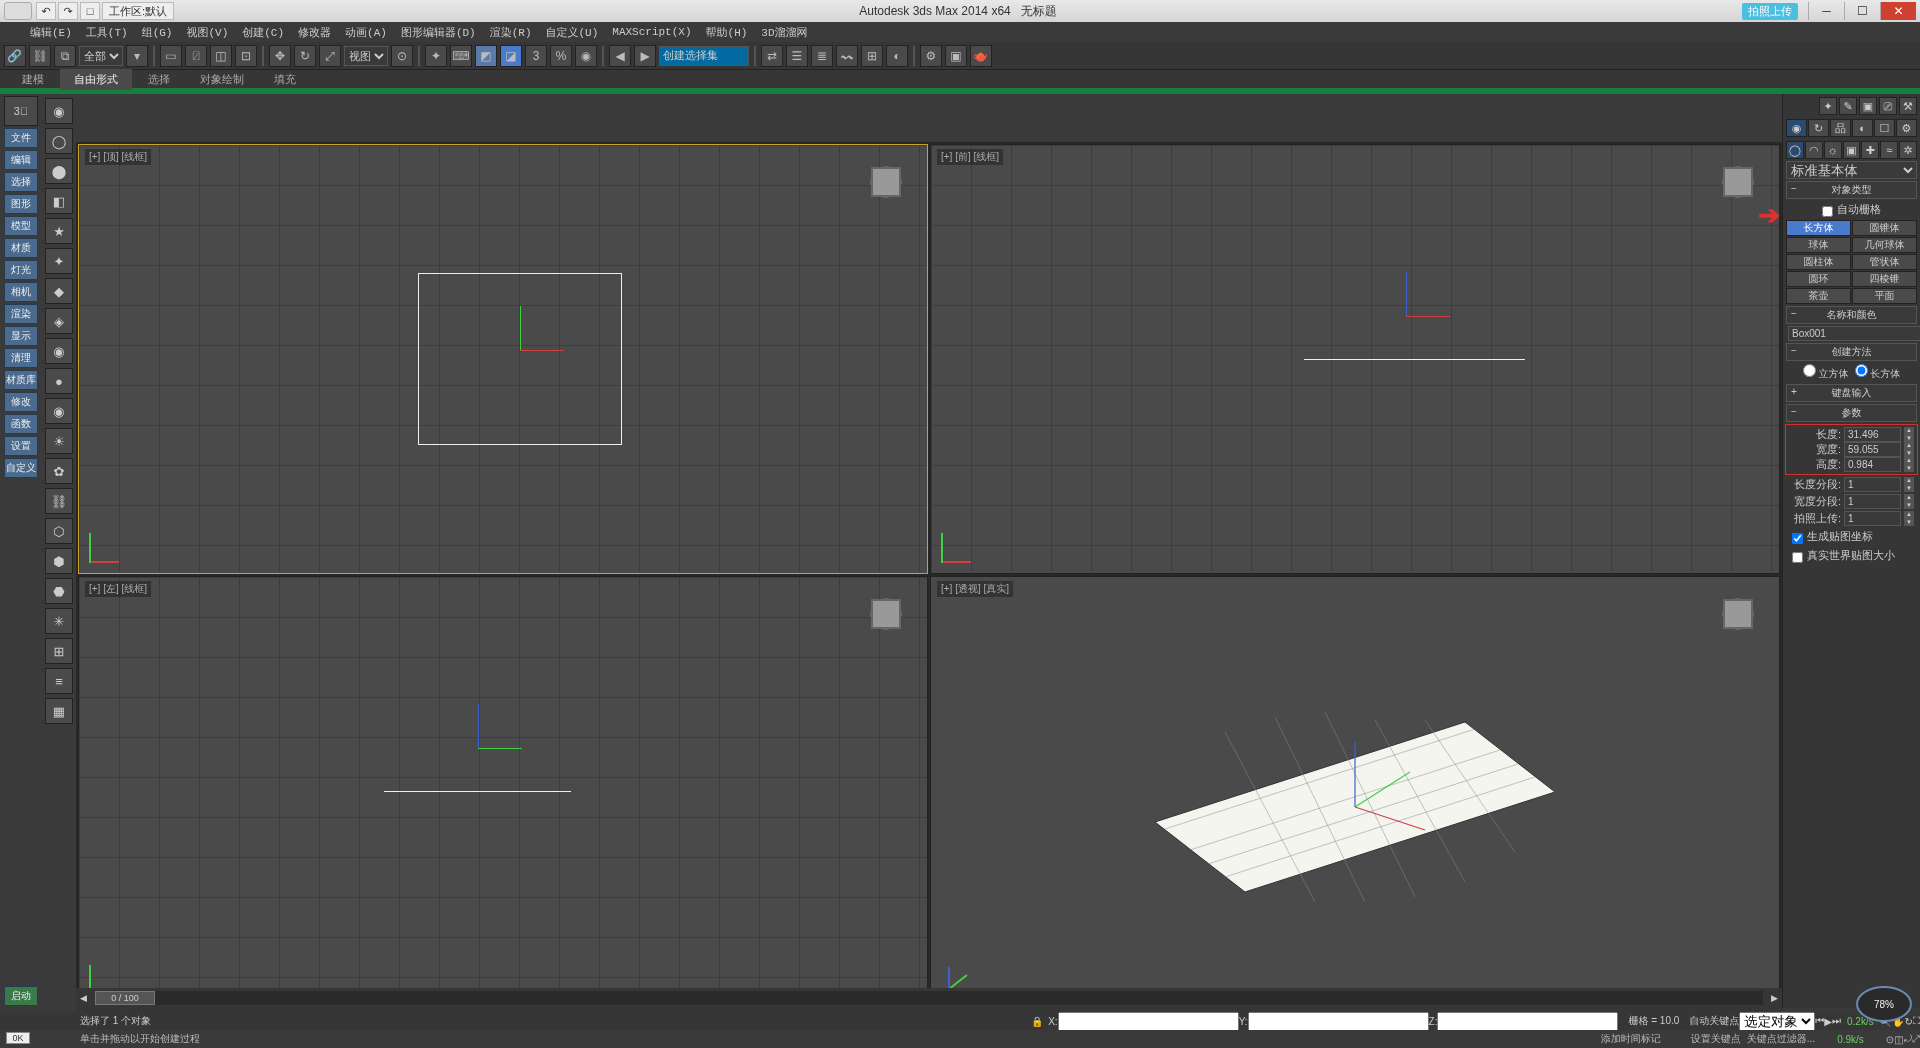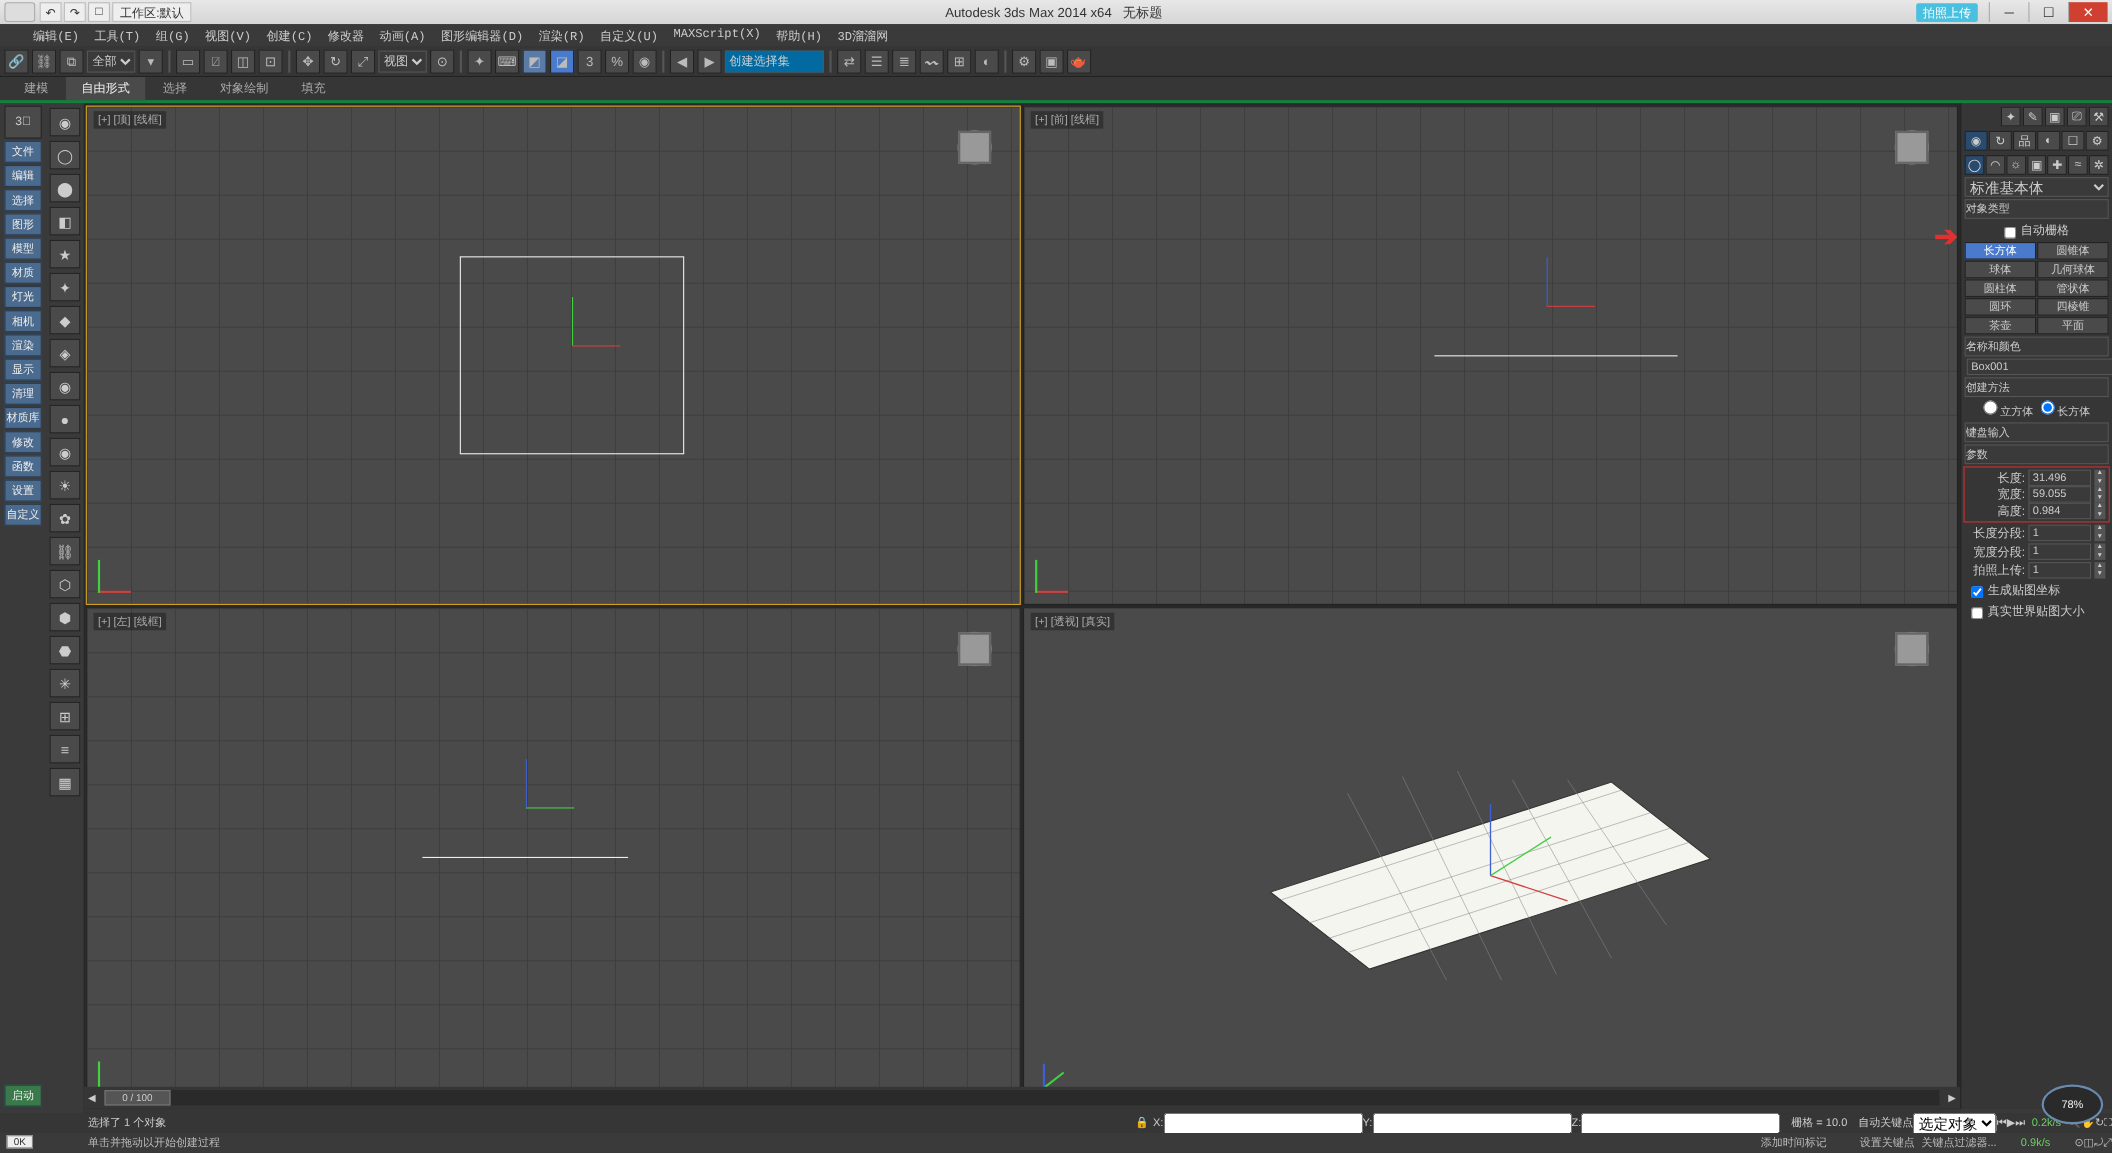--- a/index.html
+++ b/index.html
@@ -19,36 +19,36 @@
 .menu-bar span { cursor:pointer;font-family:Liberation Mono, monospace; }
 
 
 .main-toolbar { height:28px; background:#363636; border-bottom:1px solid #222; display:flex; align-items:center; padding:0 4px; gap:3px; }
 .main-toolbar .tbtn { width:22px; height:22px; background:#4a4a4a; border:1px solid #222; display:flex; align-items:center; justify-content:center; font-size:12px; color:#bbb; }
 .main-toolbar .tbtn.active { background:#5a7aa8; }
 .main-toolbar select { height:20px; background:#3a3a3a; color:#ccc; border:1px solid #555; font-size:11px; }
 .main-toolbar input { height:20px; background:#0369a1; color:#ccc; border:1px solid #555; font-size:11px; padding:0 3px; }
 .main-toolbar .sep { width:2px; height:20px; background:#555; margin:0 2px; }
 
-.ribbon-tabs { height:24px; background:#363636; display:flex; align-items:center; padding-left:8px; gap:2px; border-bottom:3px solid #15803d; }
+.ribbon-tabs { height:24px; background:#363636; display:flex; align-items:center; padding-left:8px; gap:2px; border-bottom:6px solid #15803d; }
 .ribbon-tabs span { padding:3px 14px; color:#aaa; font-size:11px; }
 .ribbon-tabs span.active { background:#4a4a4a; color:#eee; }
 
 
 .workspace { position:absolute; top:94px; left:0; right:0; bottom:40px; display:flex; }
 
 .left-sidebar { width:42px; background:#3a3a3a; display:flex; flex-direction:column; gap:2px; padding:2px 4px; }
 .left-sidebar .lbtn { height:20px; background:#4a6a8e; border:1px solid #2a3a4e; display:flex; align-items:center; justify-content:center; font-size:10px; color:#eee; }
 .left-sidebar .start { margin-top:auto; background:#3a7a4a; }
 
 .left-tools { width:34px; background:#3a3a3a; display:flex; flex-direction:column; gap:4px; padding:4px 2px; align-items:center; }
 .left-tools .ticon { width:28px; height:26px; background:#4a4a4a; border:1px solid #222; display:flex; align-items:center; justify-content:center; font-size:13px; }
 
 
-.view-area { flex:1; display:flex; flex-direction:column; padding:2px; gap:2px; background:#282828; }
+.view-area { flex:1; display:flex; flex-direction:column; padding:2px; gap:2px; background:#282828;margin-top:48px; }
 .vp-row { flex:1; display:flex; gap:2px; }
 .viewport { flex:1; background:#4a4a4a; position:relative; border:1px solid #222; background-image:
  linear-gradient(#3d3d3d 1px,transparent 1px),linear-gradient(90deg,#3d3d3d 1px,transparent 1px); background-size:40px 40px; overflow:hidden; }
 .viewport.active { border:1px solid #d0a020; }
 .viewport .label { position:absolute; top:4px; left:6px; font-size:10px; color:#aaa; background:rgba(0,0,0,.3); padding:1px 4px; }
 .viewport .axis { position:absolute; bottom:10px; left:10px; width:42px; height:42px; }
 .viewport .axis::before{content:"";position:absolute;left:0;bottom:0;width:30px;height:2px;background:#d04040;}
 .viewport .axis::after{content:"";position:absolute;left:0;bottom:0;width:2px;height:30px;background:#40d040;}
 .viewport .cube { position:absolute; top:10px; right:14px; width:54px; height:54px; background:radial-gradient(circle,#777 40%,transparent 42%); border-radius:50%; display:flex; align-items:center; justify-content:center; }
 .viewport .cube::after{content:"";width:26px;height:26px;background:#999;border:2px solid #666;}
@@ -61,21 +61,21 @@
 .persp { background:#4a4a4a !important; background-image:none !important; }
 
 
 .cmd-panel { width:138px; background:#363636; border-left:1px solid #222; padding:3px; display:flex; flex-direction:column; gap:2px; font-size:11px; }
 .cmd-icons { display:flex; gap:2px; justify-content:flex-end; flex-wrap:wrap; }
 .cmd-icons span { width:18px; height:18px; background:#4a4a4a; border:1px solid #222; display:flex;align-items:center;justify-content:center; font-size:11px; }
 .cmd-tabs { display:flex; gap:1px; margin-top:2px; }
 .cmd-tabs span{ flex:1;height:18px;background:#4a4a4a;border:1px solid #222;display:flex;align-items:center;justify-content:center; }
 .cmd-tabs span.active{ background:#2a4a6e; }
 .cmd-panel select { width:100%; height:18px; background:#3a3a3a; color:#ccc; border:1px solid #555; }
-.cmd-panel .rollout-hdr { background:#3a3a3a; border:1px solid #555; text-align:left; padding:1px 0; font-size:10px; position:relative; }
+.cmd-panel .rollout-hdr { background:#3a3a3a; border:1px solid #555; text-align:center; padding:1px 0; font-size:10px; position:relative; }
 .cmd-panel .rollout-hdr::before{content:"−";position:absolute;left:4px;}
 .cmd-panel .rollout-hdr.plus::before{content:"+";}
 .cmd-panel .obj-grid { display:grid; grid-template-columns:1fr 1fr; gap:1px; }
 .cmd-panel .obj-grid button{ height:16px;background:#4a4a4a;border:1px solid #222;color:#ccc;font-size:10px; }
 .cmd-panel .obj-grid button.active{ background:#4a7acc;color:#fff; }
 .cmd-panel .chk { display:flex; align-items:flex-end; gap:4px; justify-content:center; padding:1px 0; }
 .cmd-panel .chk input{ width:11px;height:11px; }
 .cmd-panel input[type=text]{ background:#3a3a3a;border:1px solid #555;color:#ccc;height:15px;padding:0 3px;font-size:10px; }
 .cmd-panel .param-row{ display:flex;align-items:flex-end;gap:3px;padding:0 3px; }
 .cmd-panel .param-row label{ flex:0 0 52px;text-align:right; }

